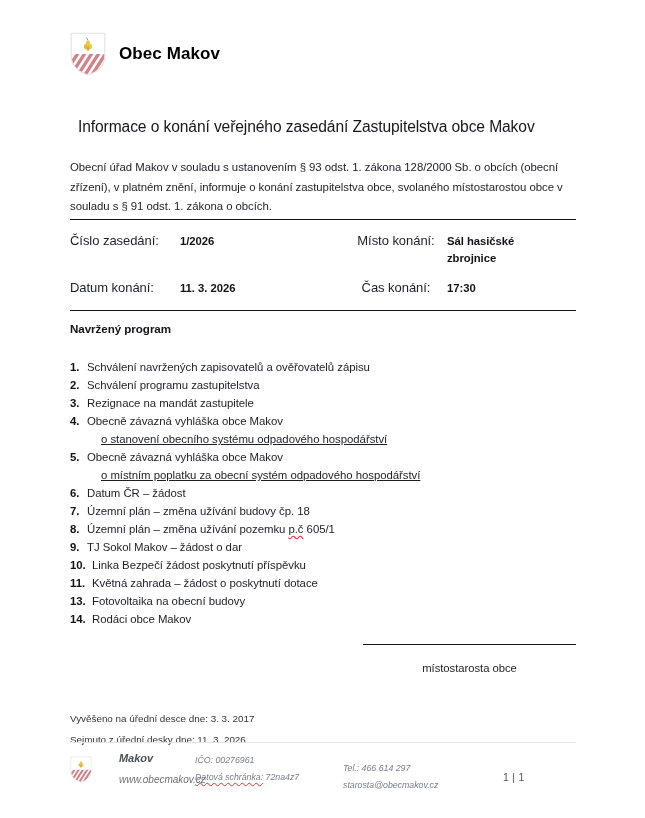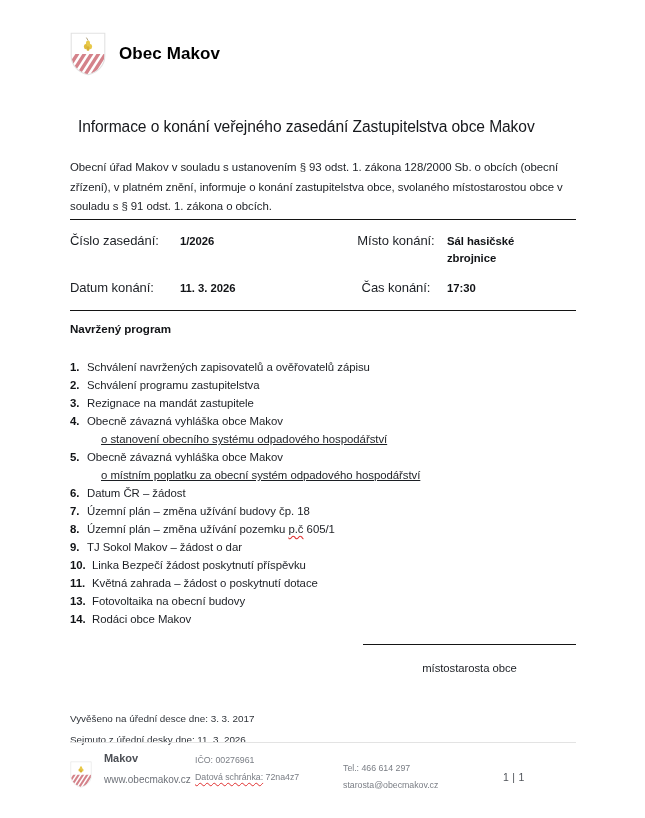--- a/index.html
+++ b/index.html
@@ -213,22 +213,23 @@
     position: absolute;
     left: 70px;
     top: 751px;
     width: 506px;
     display: flex;
     align-items: flex-start;
   }
   .foot-col-brand {
     width: 125px;
     display: flex;
-    align-items: flex-end;
-    gap: 12px;
+    align-items: center;
+    gap: 27px;
+    font-style: italic;
   }
   .crest-sm { width: 22px; height: 27px; flex: 0 0 auto; }
   .crest-sm svg { display: block; width: 100%; height: 100%; }
   .foot-brand-name {
     font-size: 11px;
     font-weight: bold;
     color: #4c4f55;
     line-height: 15px;
     letter-spacing: -0.05px;
   }
@@ -247,20 +248,21 @@
     width: 160px;
     padding-top: 1px;
     margin-top: 8px;
   }
   .foot-line {
     font-size: 8.8px;
     color: #7a7e85;
     line-height: 17px;
     letter-spacing: -0.02px;
     white-space: nowrap;
+    font-style: italic;
   }
   .foot-col-page {
     flex: 1 1 auto;
     padding-top: 16px;
   }
   .page-num {
     font-size: 10.5px;
     color: #4f5359;
     letter-spacing: 0.3px;
   }

